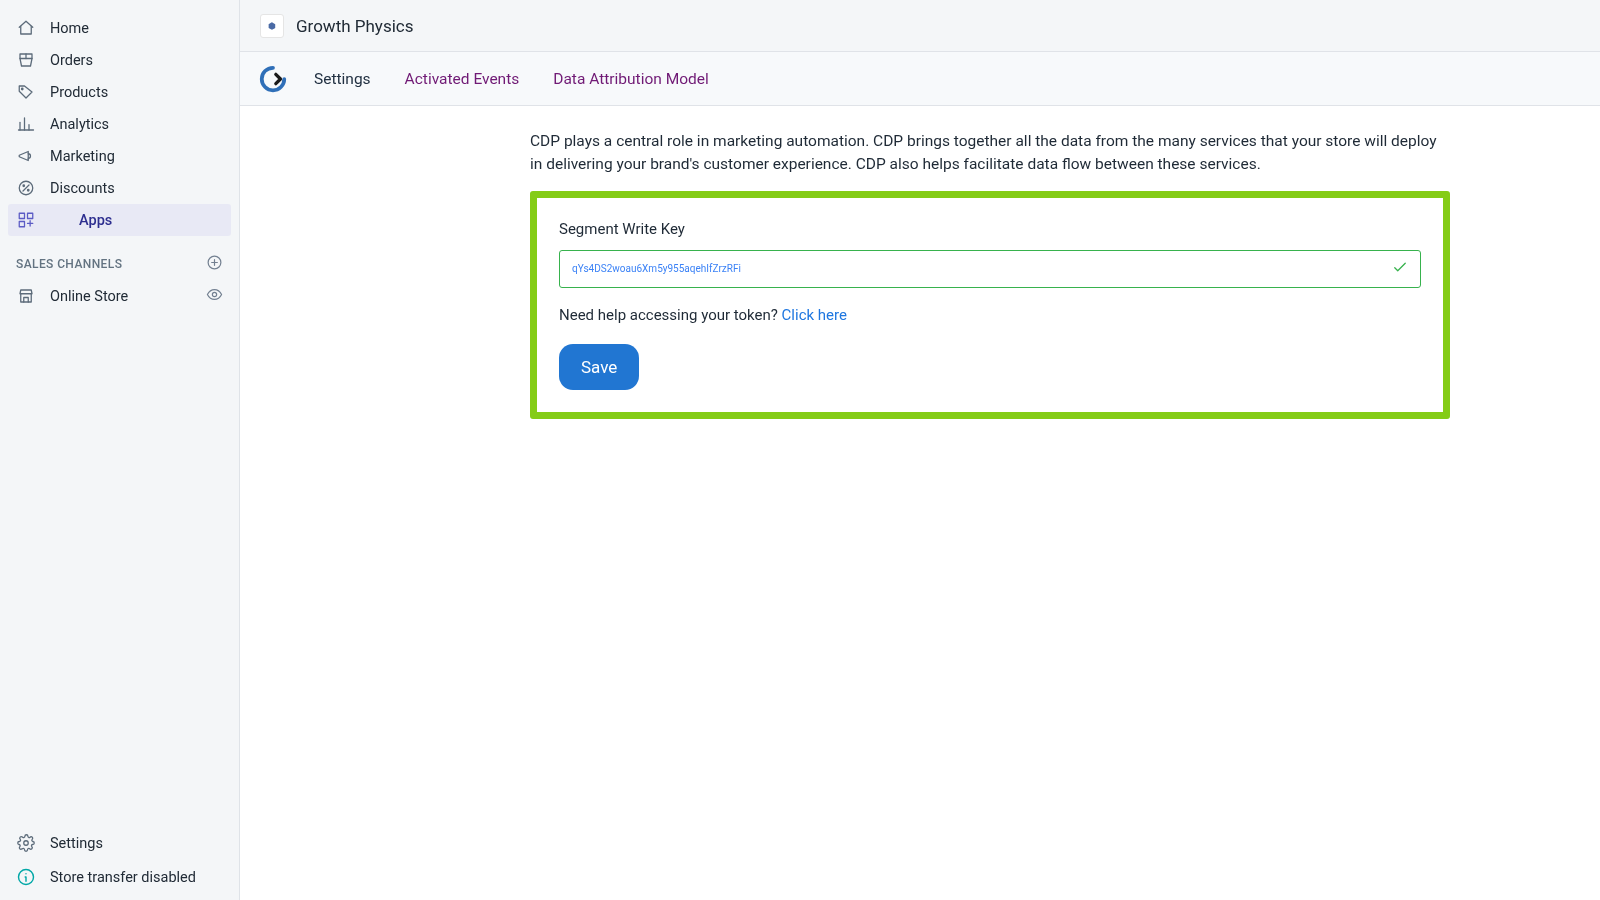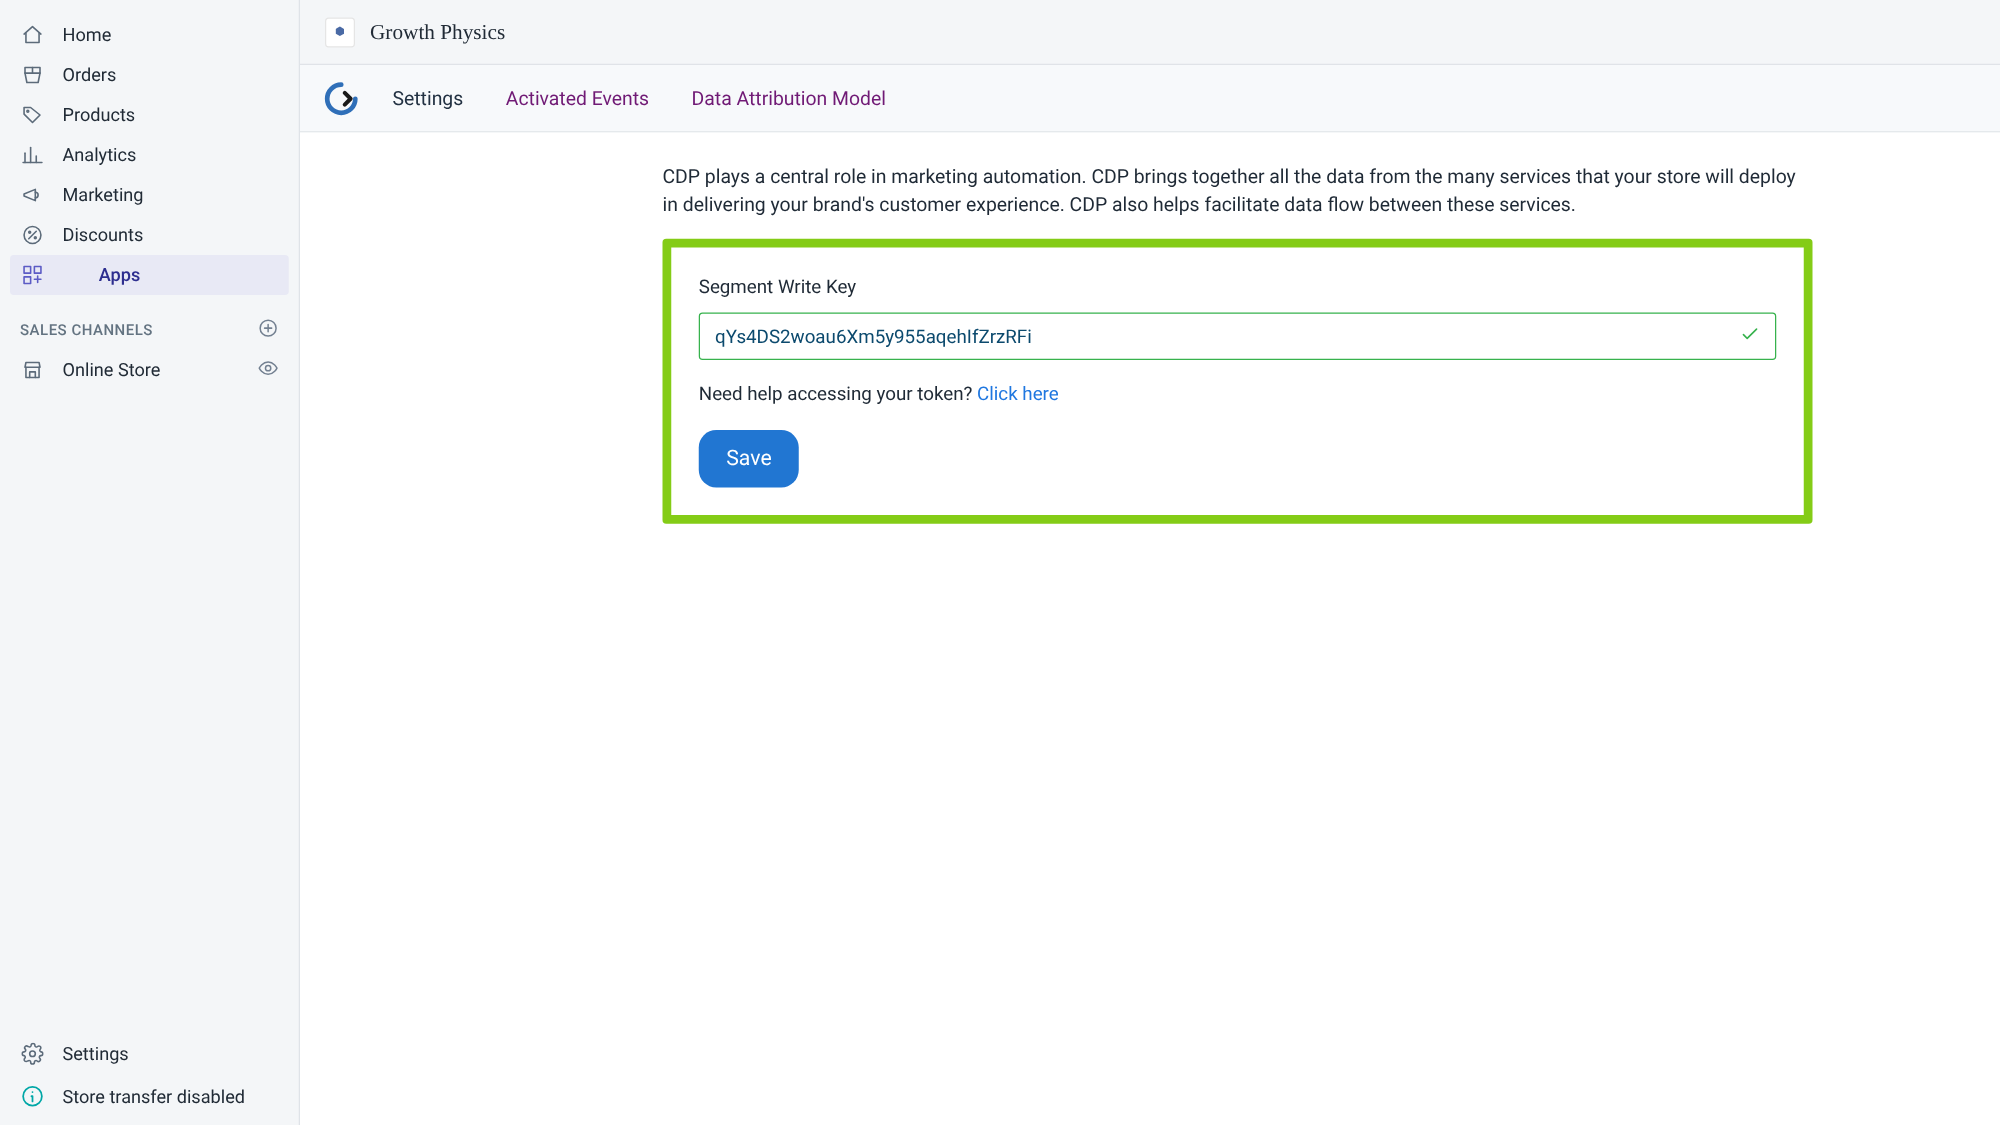--- a/index.html
+++ b/index.html
@@ -19,33 +19,33 @@
   .channel-item .eye{margin-left:auto;color:#738091;}
   .sidebar-bottom{margin-top:auto;padding:0 8px 6px;}
   .bottom-item{display:flex;align-items:center;height:34px;padding:0 8px;font-size:14.5px;color:#212b36;cursor:pointer;}
   .bottom-item .icon{width:20px;height:20px;margin-right:14px;color:#5c6b7a;display:flex;align-items:center;justify-content:center;}
   .bottom-item.transfer .icon{color:#00a7a7;}
   .bottom-item.transfer .icon svg{stroke:#00a7a7;}
   
   .main{flex:1;display:flex;flex-direction:column;background:#f4f6f8;}
   .header{height:52px;display:flex;align-items:center;padding:0 20px;background:#f4f6f8;border-bottom:1px solid #e0e3e8;}
   .app-logo{width:24px;height:24px;border:1px solid #e5e5e5;border-radius:3px;margin-right:12px;display:flex;align-items:center;justify-content:center;font-size:9px;color:#4a6aa5;background:#fff;}
-  .header-title{font-size:17px;color:#212b36;font-family:Liberation Serif, serif;}
+  .header-title{font-size:17px;color:#212b36;}
   .tabs-bar{height:54px;display:flex;align-items:center;padding:0 18px;background:#f7f9fb;border-bottom:1px solid #e0e3e8;}
   .brand-logo{width:30px;height:30px;margin-right:26px;display:flex;align-items:center;justify-content:center;}
   .tab{margin-right:34px;font-size:15.5px;color:#701a75;cursor:pointer;}
   .tab.active{color:#223142;}
   .content{flex:1;background:#fff;padding:24px 0;}
   .content-inner{max-width:920px;margin-left:290px;}
   .para{font-size:15.5px;line-height:1.5;color:#1f2a36;margin-bottom:14px;}
   .para a{color:#1f77e0;text-decoration:none;}
   .card{border:7px solid #84cc16;border-radius:3px;padding:22px 22px 22px 22px;margin-top:12px;}
   .field-label{font-size:15px;color:#1f2a36;margin-bottom:12px;display:block;}
   .input-wrap{position:relative;margin-bottom:18px;}
-  .text-input{width:100%;height:38px;border:1px solid #37b24d;border-radius:3px;padding:0 40px 0 12px;font-size:15px;color:#0c4a6e;background:#fff;outline:none;}
+  .text-input{width:100%;height:38px;border:1px solid #37b24d;border-radius:3px;padding:0 40px 0 12px;font-size:10px;color:#3b82f6;background:#fff;outline:none;}
   .input-check{position:absolute;right:12px;top:50%;transform:translateY(-50%);color:#37b24d;}
   .help-text{font-size:15px;color:#1f2a36;margin-bottom:20px;}
   .help-text a{color:#1f77e0;text-decoration:none;}
   .save-btn{background:#2176d2;color:#fff;border:none;height:46px;padding:0 22px;font-size:17px;border-radius:14px;cursor:pointer;}
   svg{stroke:currentColor;fill:none;stroke-width:1.7;stroke-linecap:round;stroke-linejoin:round;}
 </style>
 </head>
 <body>
 
 <div class="app">

